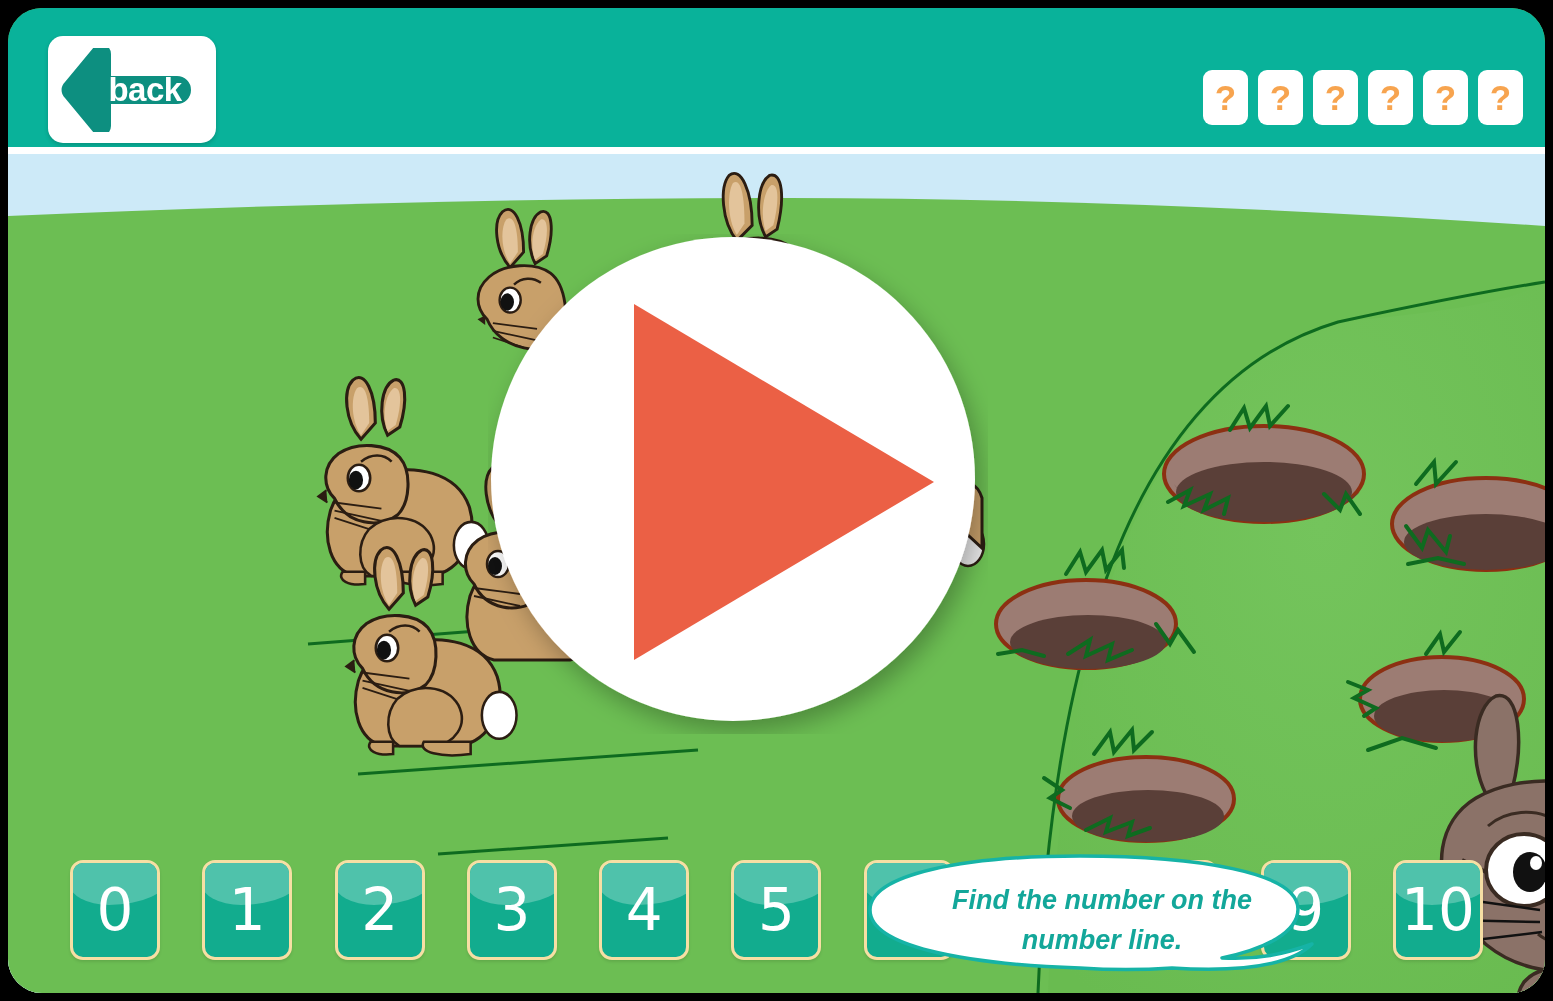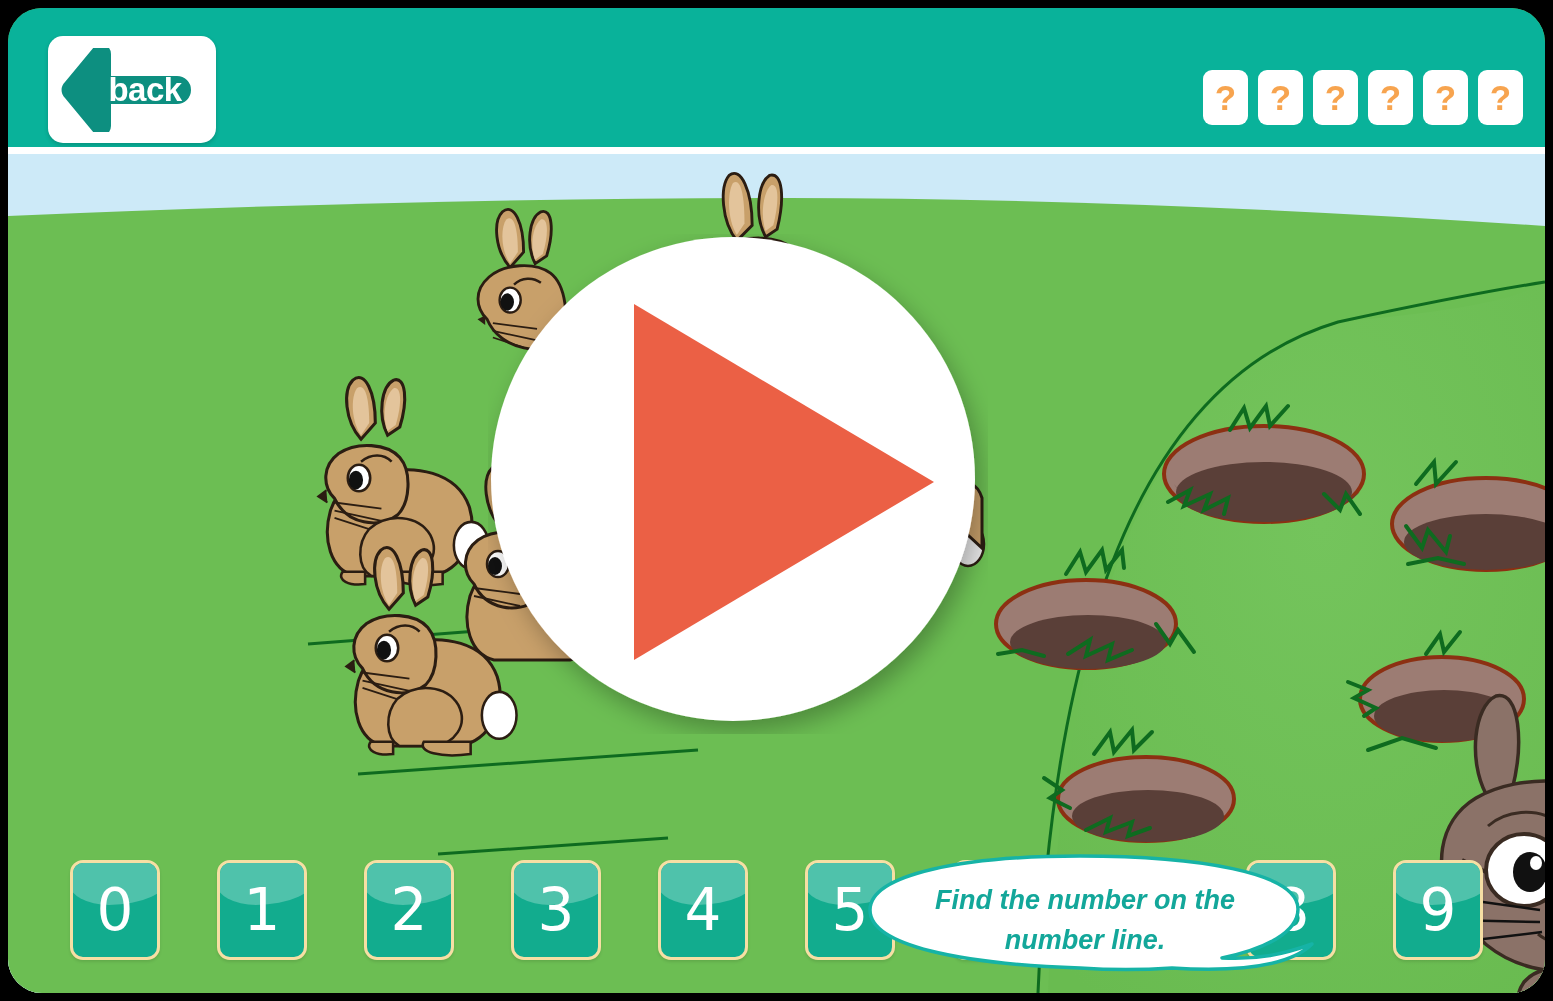--- a/index.html
+++ b/index.html
@@ -182,21 +182,21 @@
   #speech-bubble {
     position: absolute;
     left: 858px;
     top: 700px;
     width: 470px;
     height: 118px;
     z-index: 35;
   }
   #speech-text {
     position: absolute;
-    left: 44px;
+    left: 61px;
     top: 26px;
     width: 350px;
     color: #13a79a;
     font-size: 27px;
     font-weight: bold;
     font-style: italic;
     line-height: 40px;
     text-align: center;
   }
 
@@ -496,20 +496,24 @@
           <div class="num-label">7</div>
         </div>
         <div class="num-tile">
           <div class="sheen"></div>
           <div class="num-label">8</div>
         </div>
         <div class="num-tile">
           <div class="sheen"></div>
           <div class="num-label">9</div>
         </div>
+        <div class="num-tile">
+          <div class="sheen"></div>
+          <div class="num-label">10</div>
+        </div>
       </div>
 
       <div id="speech-bubble">
         <svg width="470" height="118" viewBox="0 0 470 118">
           <path d="M 214 2 C 330 2 432 18 432 55 C 432 78 400 95 356 104
                    C 392 106 418 100 446 90 C 424 112 372 118 306 114
                    C 276 116 244 116 214 114 C 96 110 4 92 4 56
                    C 4 20 98 2 214 2 Z" fill="#ffffff" stroke="#16b3a6" stroke-width="3.5" stroke-linejoin="round"></path>
         </svg>
         <div id="speech-text">Find the number on the number line.</div>

